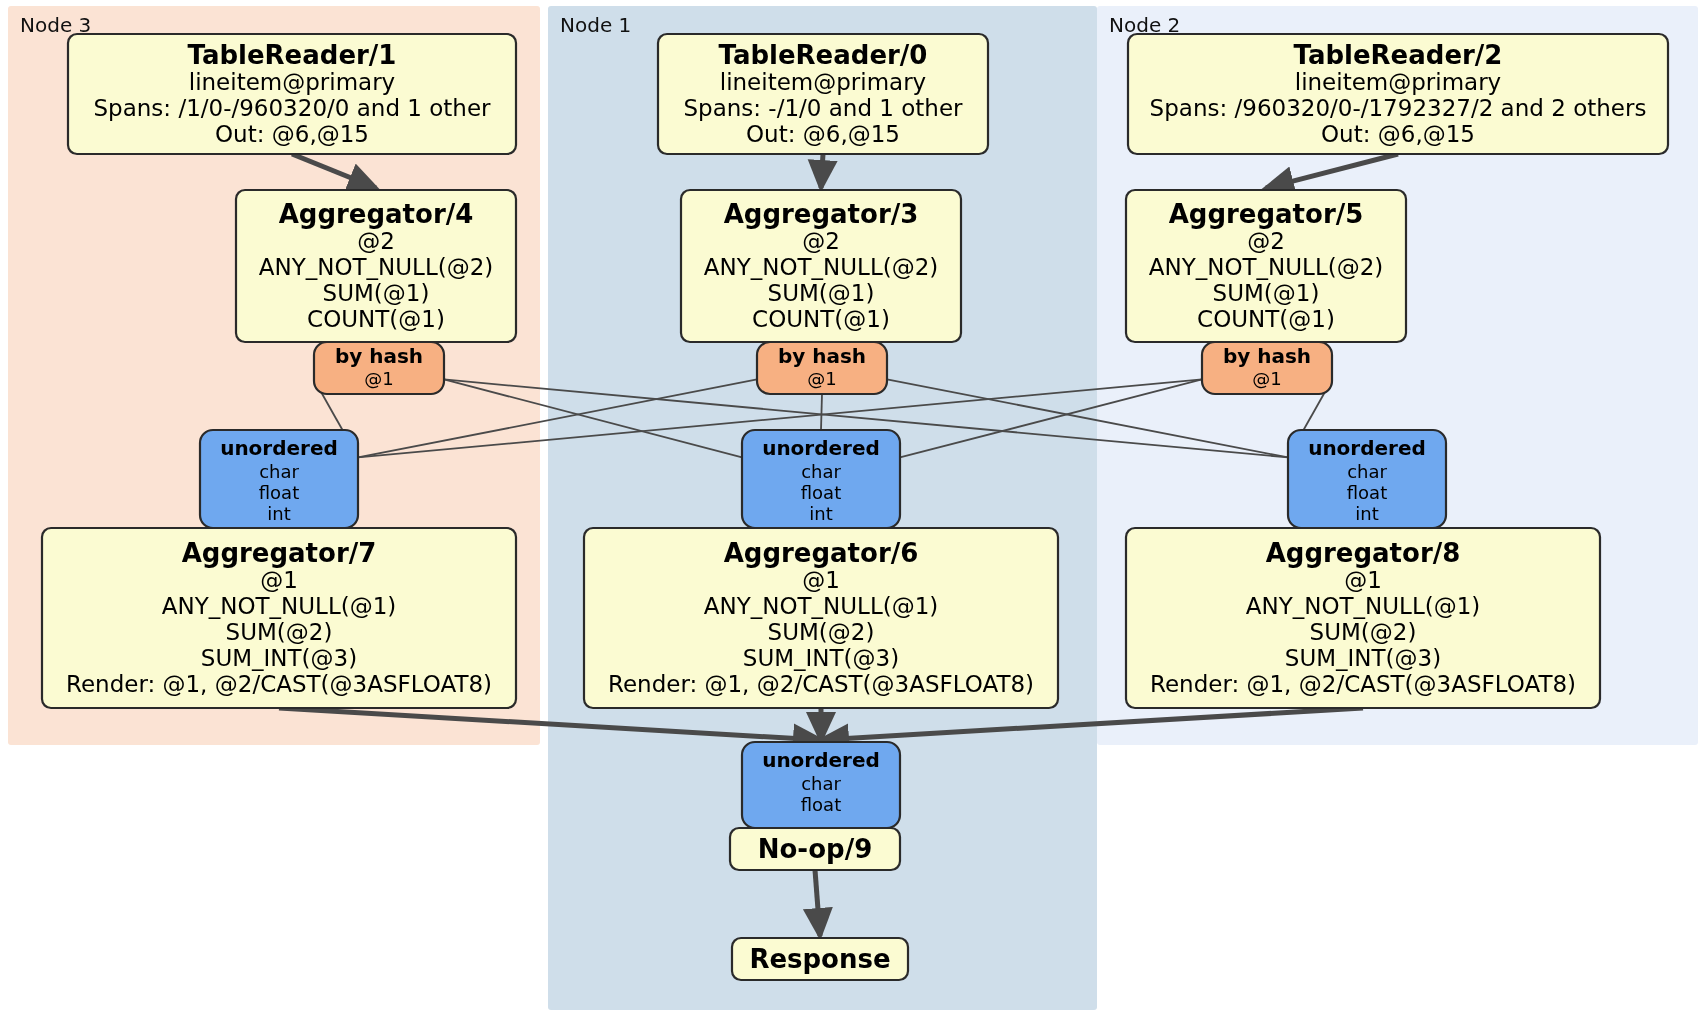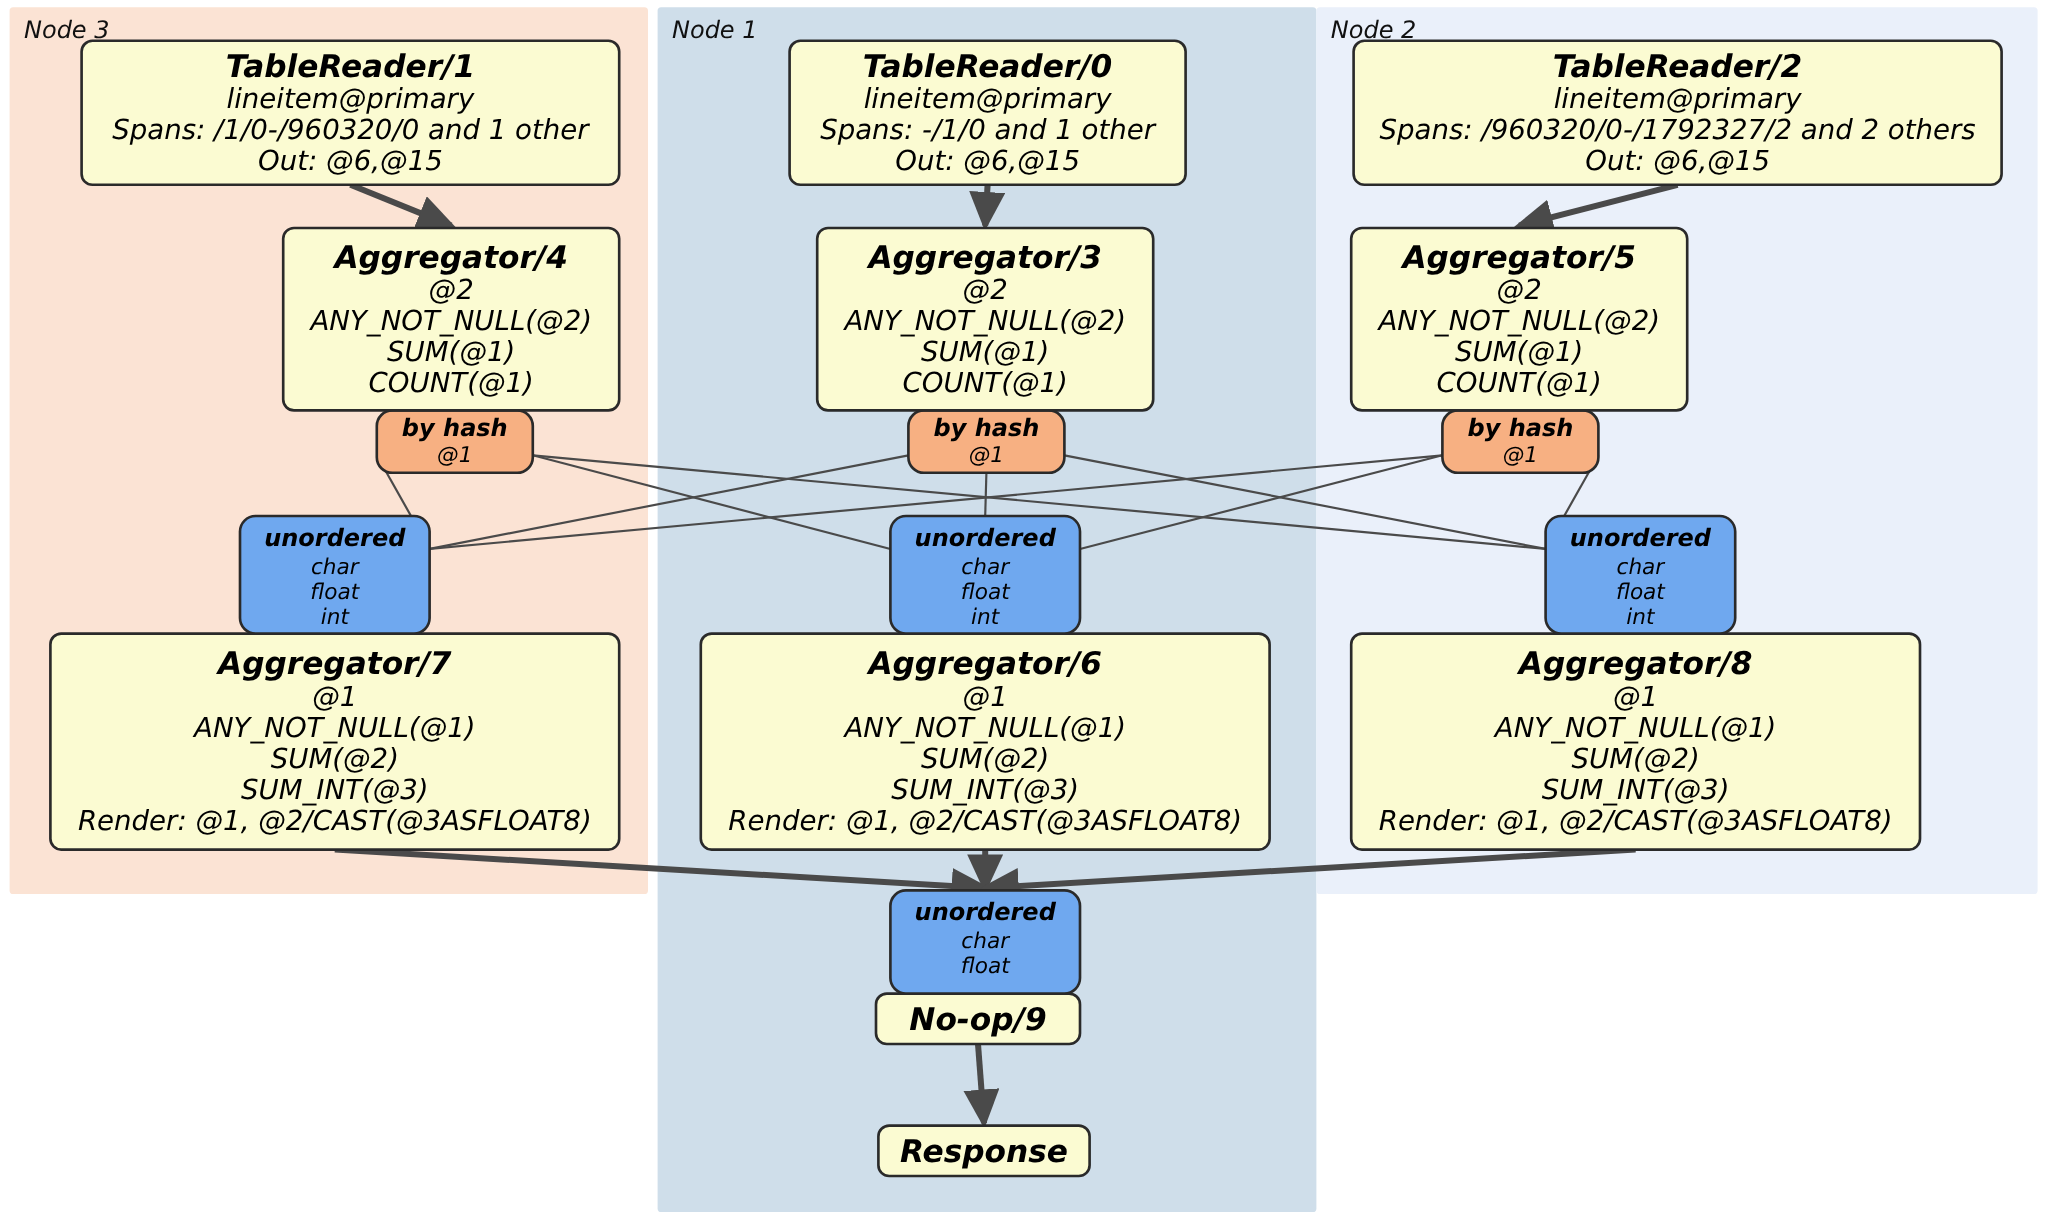--- a/index.html
+++ b/index.html
@@ -10,21 +10,20 @@
   body {
     width: 1706px;
     height: 1016px;
     font-family: "DejaVu Sans", sans-serif;
     overflow: hidden;
   }
   #stage {
     position: relative;
     width: 1706px;
     height: 1016px;
-    font-style: italic;
   }
   svg#graph {
     position: absolute;
     top: 0;
     left: 0;
     width: 1706px;
     height: 1016px;
   }
   .node-panel-label {
     font-size: 20px;

